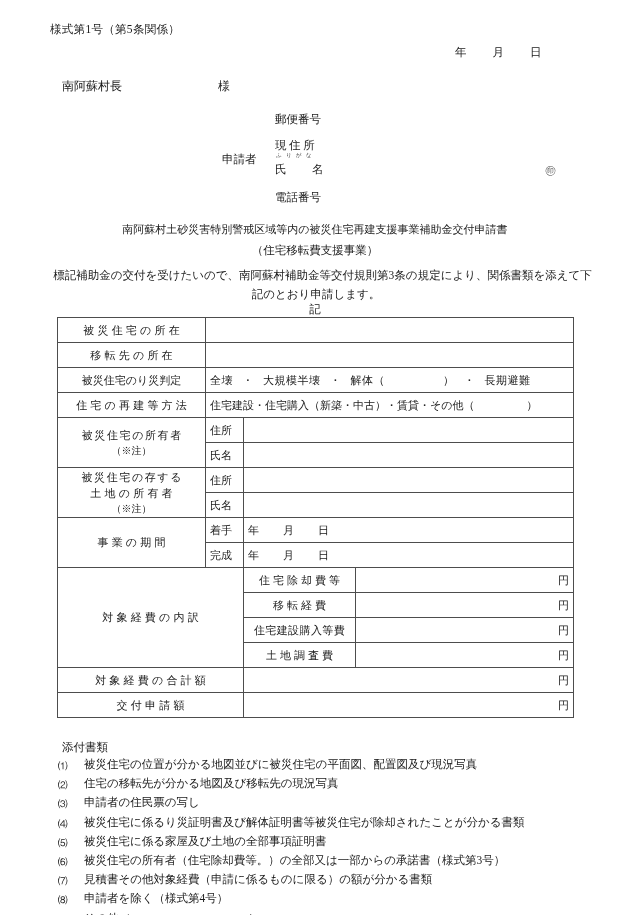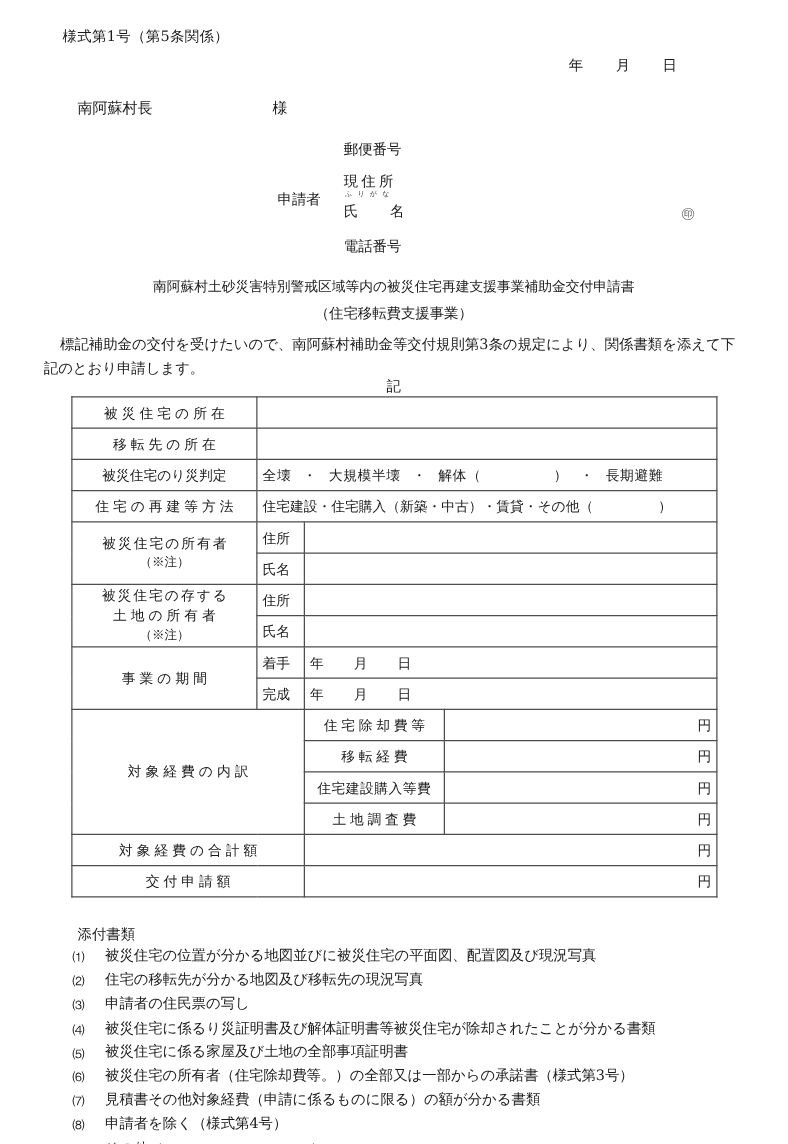--- a/index.html
+++ b/index.html
@@ -14,20 +14,21 @@
     font-family: "DejaVu Serif", "Liberation Serif", serif;
     color: #1a1a1a;
     font-size: 11px;
     overflow: hidden;
   }
   .page {
     position: absolute;
     left: 0; top: 0;
     width: 630px;
     height: 910px;
+    font-family: Liberation Serif, serif;
   }
 
   
   .form-no {
     position: absolute;
     left: 50px;
     top: 22px;
     font-size: 11.5px;
     letter-spacing: 0.3px;
     white-space: nowrap;
@@ -111,20 +112,21 @@
     font-size: 11.5px;
   }
   .intro {
     position: absolute;
     left: 35px;
     top: 266px;
     width: 562px;
     font-size: 11.5px;
     line-height: 19px;
     text-indent: 13px;
+    text-align: center;
   }
   .ki-mark {
     position: absolute;
     left: 0;
     top: 302px;
     width: 630px;
     text-align: center;
     font-size: 11.5px;
   }
 

